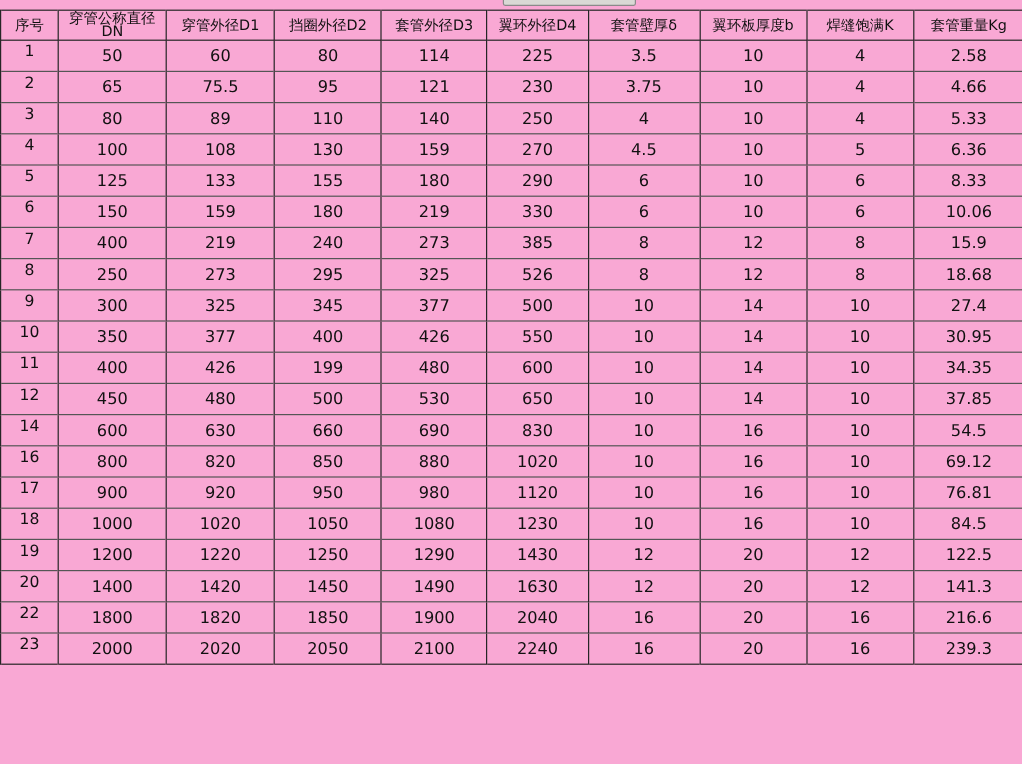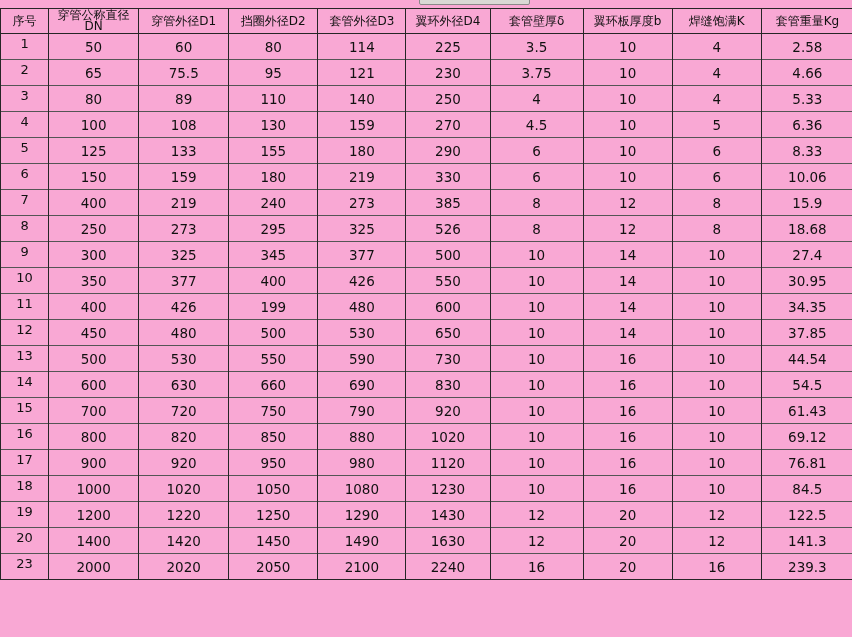--- a/index.html
+++ b/index.html
@@ -252,54 +252,30 @@
           <td>480</td>
           <td>500</td>
           <td>530</td>
           <td>650</td>
           <td>10</td>
           <td>14</td>
           <td>10</td>
           <td>37.85</td>
         </tr>
         <tr>
-          <td>13</td>
-          <td>500</td>
-          <td>530</td>
-          <td>550</td>
-          <td>590</td>
-          <td>730</td>
-          <td>10</td>
-          <td>16</td>
-          <td>10</td>
-          <td>44.54</td>
-        </tr>
-        <tr>
           <td>14</td>
           <td>600</td>
           <td>630</td>
           <td>660</td>
           <td>690</td>
           <td>830</td>
           <td>10</td>
           <td>16</td>
           <td>10</td>
           <td>54.5</td>
-        </tr>
-        <tr>
-          <td>15</td>
-          <td>700</td>
-          <td>720</td>
-          <td>750</td>
-          <td>790</td>
-          <td>920</td>
-          <td>10</td>
-          <td>16</td>
-          <td>10</td>
-          <td>61.43</td>
         </tr>
         <tr>
           <td>16</td>
           <td>800</td>
           <td>820</td>
           <td>850</td>
           <td>880</td>
           <td>1020</td>
           <td>10</td>
           <td>16</td>
@@ -348,20 +324,32 @@
           <td>1420</td>
           <td>1450</td>
           <td>1490</td>
           <td>1630</td>
           <td>12</td>
           <td>20</td>
           <td>12</td>
           <td>141.3</td>
         </tr>
         <tr>
+          <td>22</td>
+          <td>1800</td>
+          <td>1820</td>
+          <td>1850</td>
+          <td>1900</td>
+          <td>2040</td>
+          <td>16</td>
+          <td>20</td>
+          <td>16</td>
+          <td>216.6</td>
+        </tr>
+        <tr>
           <td>23</td>
           <td>2000</td>
           <td>2020</td>
           <td>2050</td>
           <td>2100</td>
           <td>2240</td>
           <td>16</td>
           <td>20</td>
           <td>16</td>
           <td>239.3</td>

